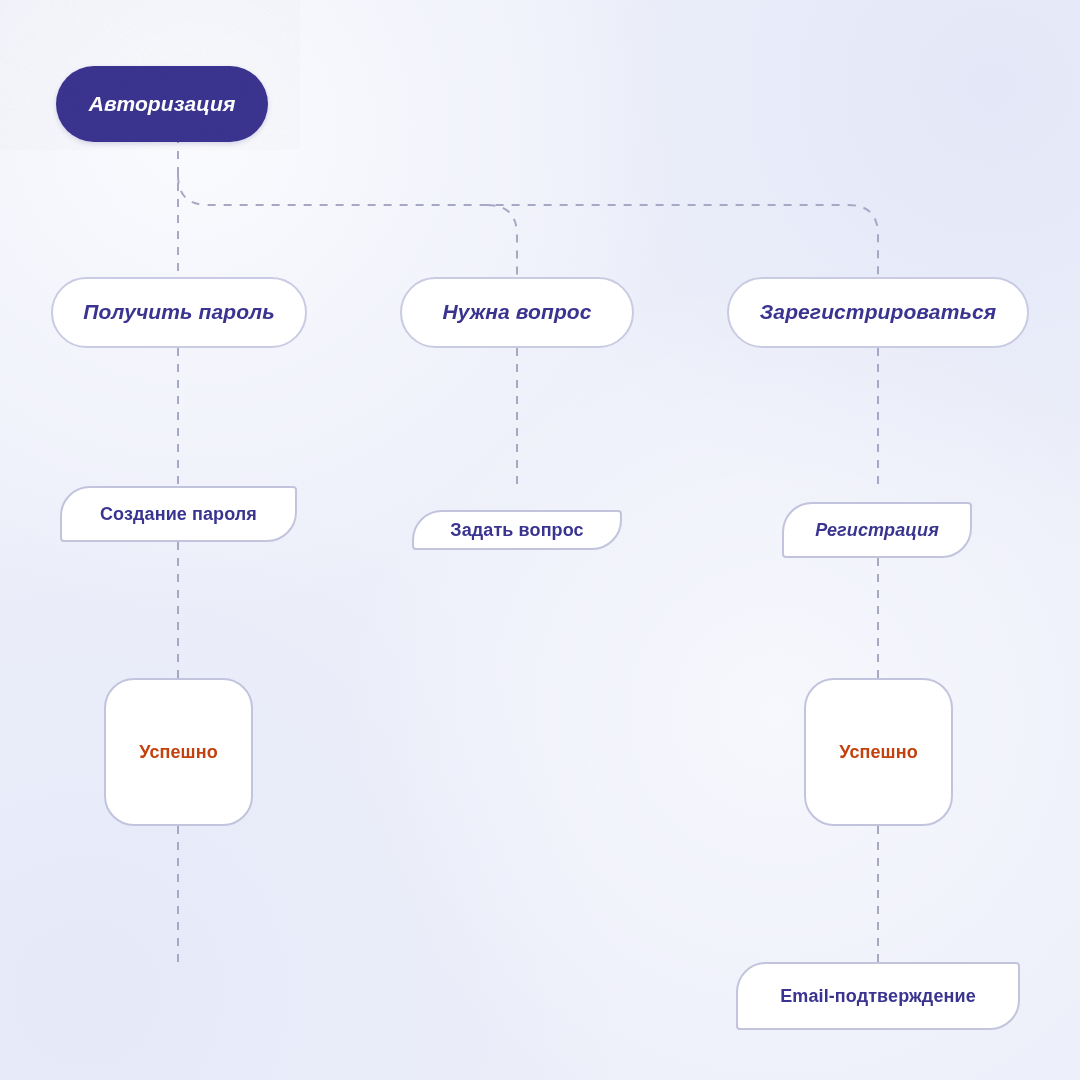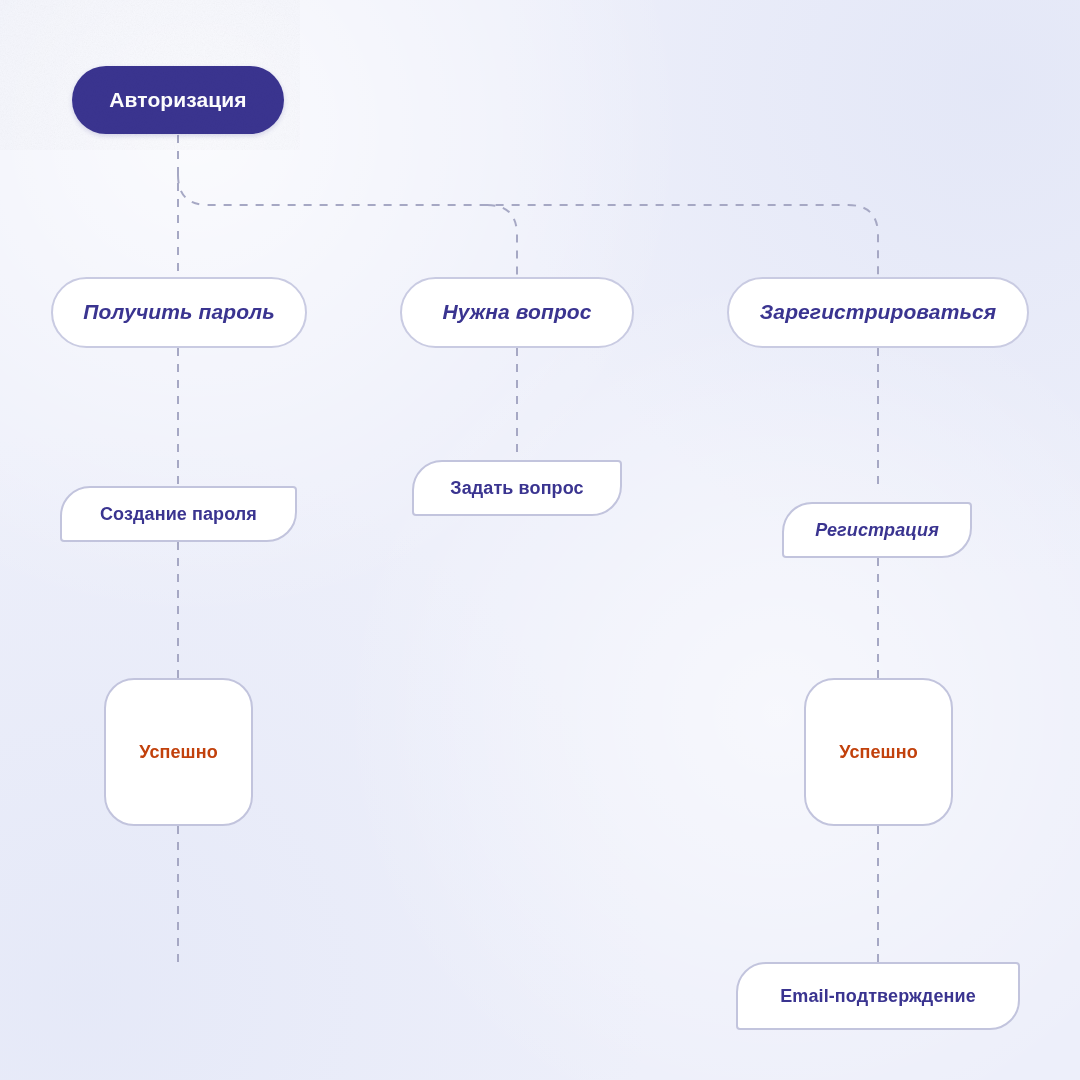--- a/index.html
+++ b/index.html
@@ -122,31 +122,31 @@
       <path d="M 517 348 L 517 486"></path>
 
       <path d="M 878 348 L 878 486"></path>
 
       <path d="M 878 542 L 878 678"></path>
 
       <path d="M 878 826 L 878 962"></path>
     </g>
   </svg>
 
-  <div class="node root" style="left:72px; top:66px; width:212px; height:68px;">Авторизация</div>
+  <div class="node root" style="left:56px; top:66px; width:212px; height:76px;font-style:italic;">Авторизация</div>
 
   <div class="node pill" style="left:51px; top:277px; width:256px; height:71px;">Получить пароль</div>
 
   <div class="node pill" style="left:400px; top:277px; width:234px; height:71px;">Нужна вопрос</div>
 
   <div class="node pill" style="left:727px; top:277px; width:302px; height:71px;">Зарегистрироваться</div>
 
   <div class="node leaf" style="left:60px; top:486px; width:237px; height:56px;">Создание пароля</div>
 
-  <div class="node leaf" style="left:412px; top:460px; width:210px; height:56px;">Задать вопрос</div>
+  <div class="node leaf" style="left:412px; top:510px; width:210px; height:40px;">Задать вопрос</div>
 
   <div class="node leaf" style="left:782px; top:502px; width:190px; height:56px;font-style:italic;">Регистрация</div>
 
   <div class="node success" style="left:104px; top:678px; width:149px; height:148px;">Успешно</div>
 
   <div class="node success" style="left:804px; top:678px; width:149px; height:148px;">Успешно</div>
 
 
   <div class="node leaf" style="left:736px; top:962px; width:284px; height:68px;">Email-подтверждение</div>
 

